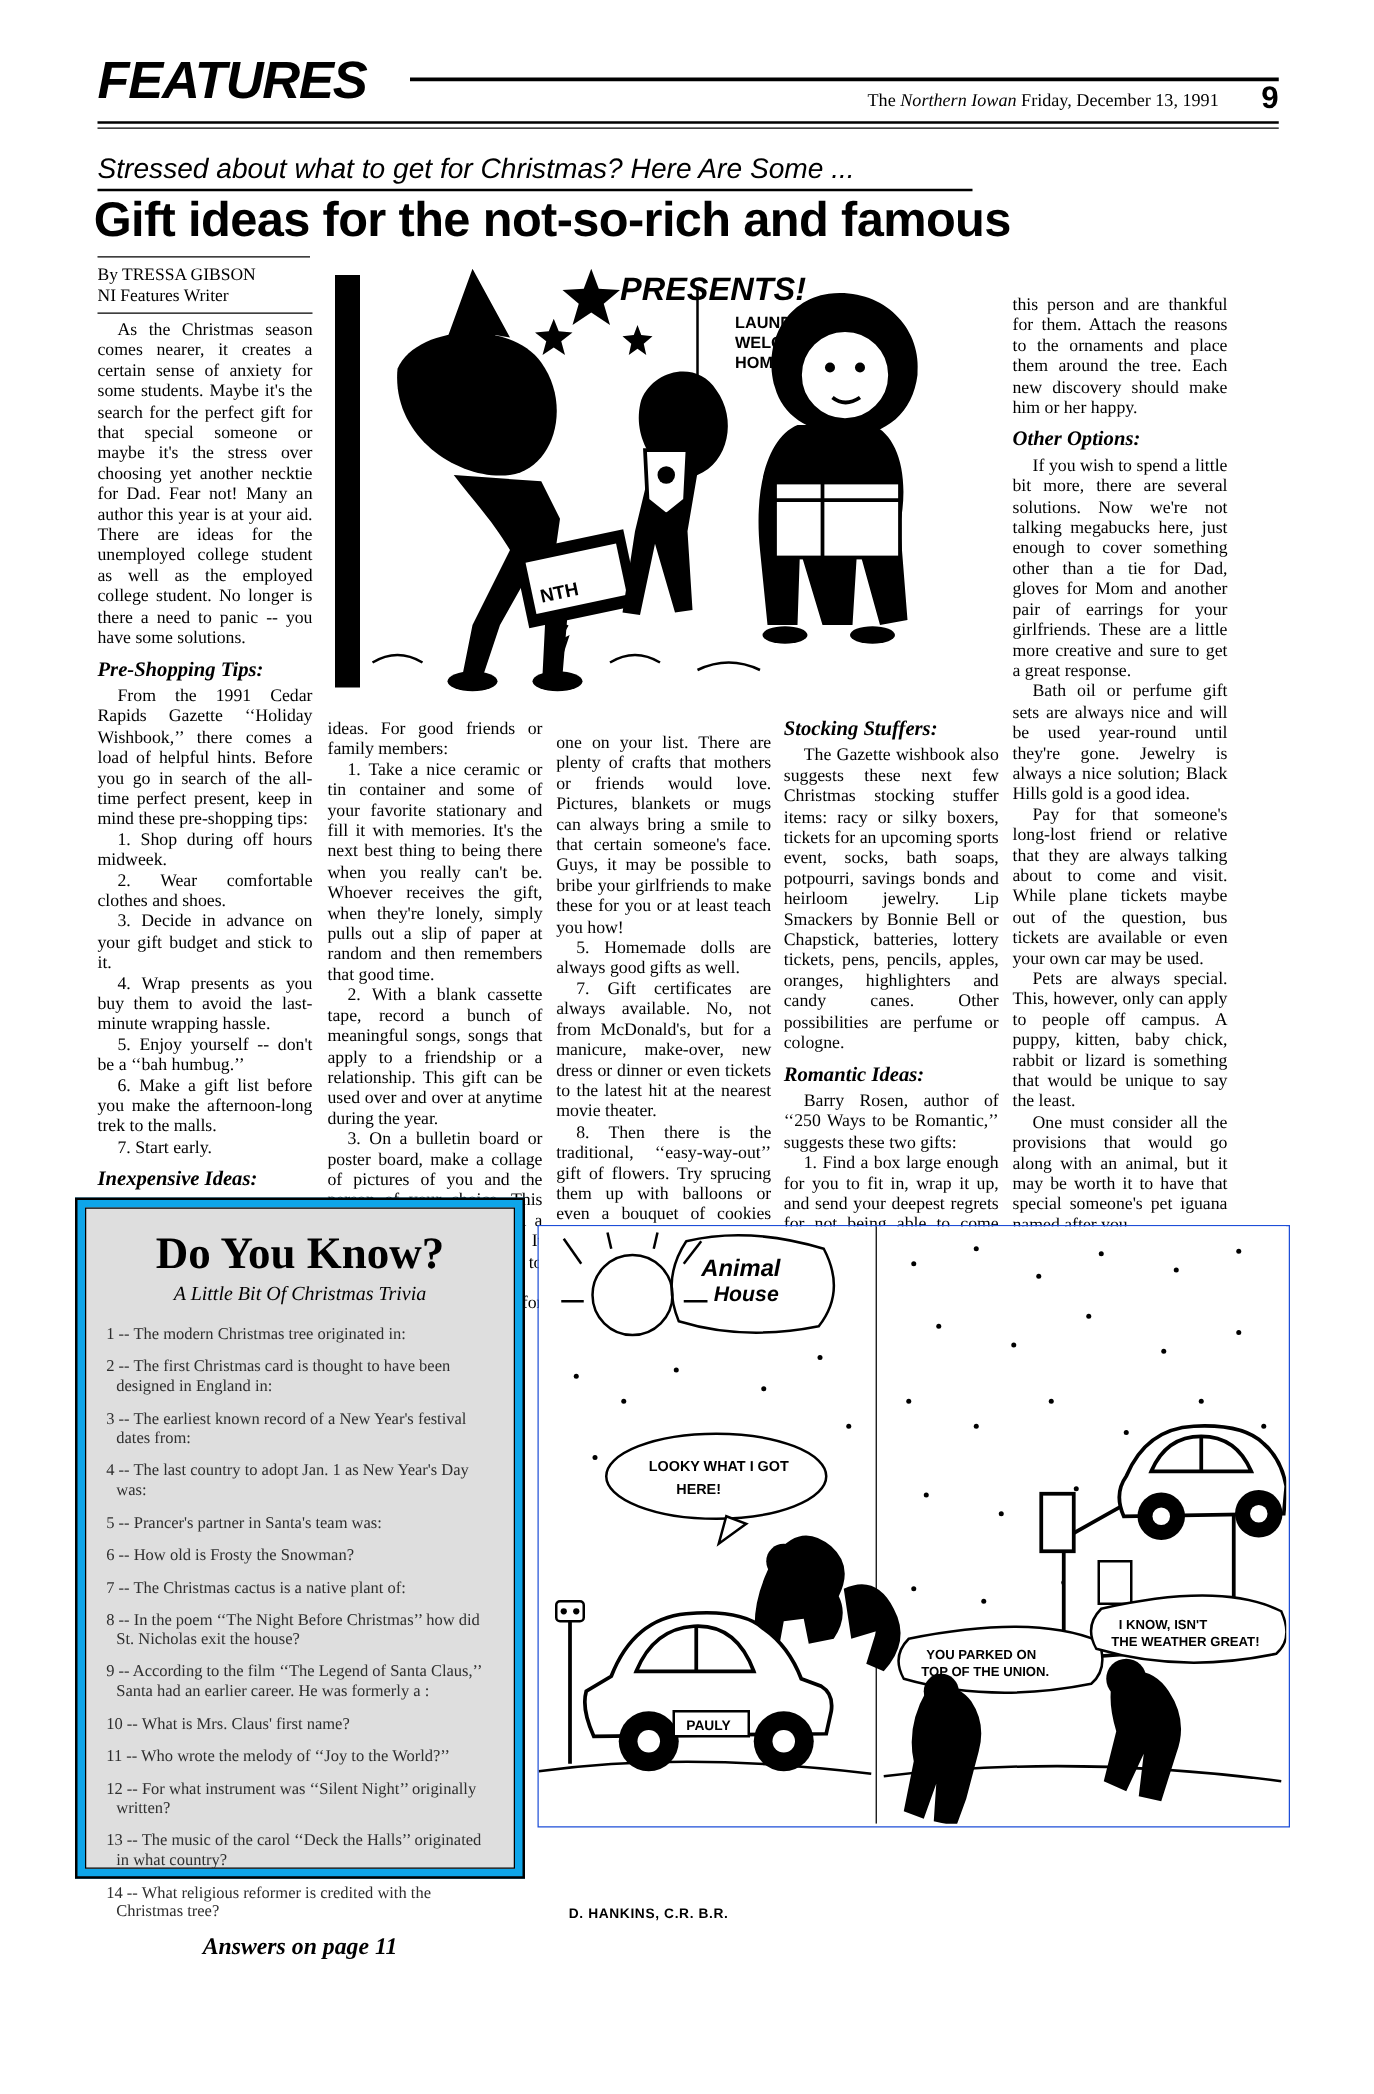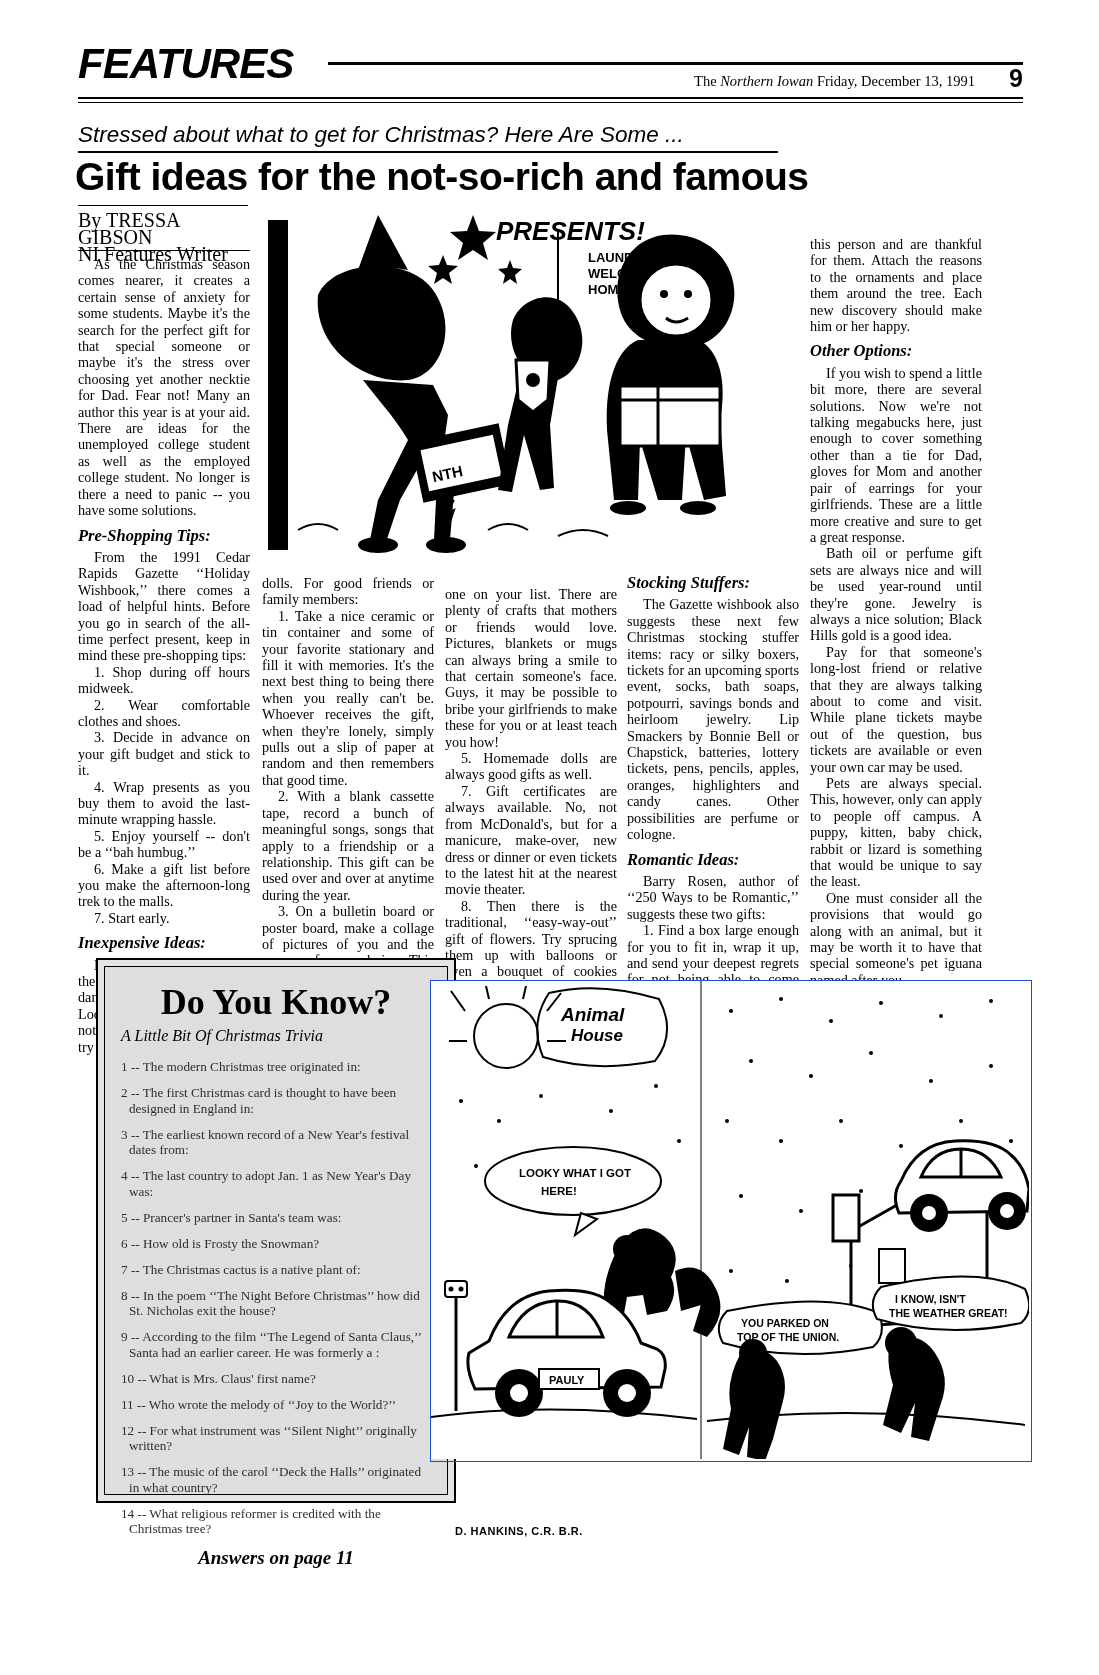--- a/index.html
+++ b/index.html
@@ -104,21 +104,21 @@
     height: 1px;
     background: #000;
   }
 
   
   .byline {
     position: absolute;
     left: 78px; top: 212px;
     width: 172px;
     font-family: "Liberation Serif", serif;
-    font-size: 20px;
+    font-size: 14px;
     line-height: 17px;
   }
   .byline-rule {
     position: absolute;
     left: 78px; top: 250px;
     width: 172px;
     height: 1px;
     background: #000;
   }
 
@@ -156,41 +156,40 @@
     height: 360px;
   }
 
   
   .trivia {
     position: absolute;
     left: 60px; top: 958px;
     width: 360px;
     height: 545px;
     border: 2px solid #000;
-    background: #e5e5e5;
+    background: #0ea5e9;
     box-sizing: border-box;
-    margin-left: 36px;
   }
   .trivia-inner {
     position: absolute;
     left: 6px; top: 6px; right: 6px; bottom: 6px;
     border: 1px solid #000;
     background: #dedede;
     padding: 14px 16px;
     box-sizing: border-box;
   }
   .trivia-title {
     text-align: center;
     font-family: "Liberation Serif", serif;
     font-weight: bold;
     font-size: 36px;
     margin-bottom: 4px;
   }
   .trivia-sub {
-    text-align: left;
+    text-align: center;
     font-family: "Liberation Serif", serif;
     font-style: italic;
     font-size: 16px;
     margin-bottom: 14px;
   }
   .trivia-item {
     font-family: "Liberation Serif", serif;
     font-size: 13.2px;
     line-height: 15.5px;
     color: #2e2e2e;
@@ -309,21 +308,21 @@
     <p>3. Decide in advance on your gift budget and stick to it.</p>
     <p>4. Wrap presents as you buy them to avoid the last-minute wrapping hassle.</p>
     <p>5. Enjoy yourself -- don't be a ‘‘bah humbug.’’</p>
     <p>6. Make a gift list before you make the afternoon-long trek to the malls.</p>
     <p>7. Start early.</p>
     <div class="subhead">Inexpensive Ideas:</div>
     <p>Now you are ready to hit the streets. You are armed and dangerous. Now what? Looking for a special gift, but not too costly? No problem: try a few of these</p>
   </div>
 
   <div class="col" id="col2">
-    <p class="noindent">dolls. For good friends or family members:</p>
+    <p class="noindent">ideas. For good friends or family members:</p>
     <p>1. Take a nice ceramic or tin container and some of your favorite stationary and fill it with memories. It's the next best thing to being there when you really can't be. Whoever receives the gift, when they're lonely, simply pulls out a slip of paper at random and then remembers that good time.</p>
     <p>2. With a blank cassette tape, record a bunch of meaningful songs, songs that apply to a friendship or a relationship. This gift can be used over and over at anytime during the year.</p>
     <p>3. On a bulletin board or poster board, make a collage of pictures of you and the person of your choice. This could even be used to tell a story when put with words. It makes for a great accessory to any dorm room.</p>
     <p>4. Crochet an item for some-</p>
   </div>
 
   <div class="col" id="col3">
     <p class="noindent">one on your list. There are plenty of crafts that mothers or friends would love. Pictures, blankets or mugs can always bring a smile to that certain someone's face. Guys, it may be possible to bribe your girlfriends to make these for you or at least teach you how!</p>
     <p>5. Homemade dolls are always good gifts as well.</p>
     <p>7. Gift certificates are always available. No, not from McDonald's, but for a manicure, make-over, new dress or dinner or even tickets to the latest hit at the nearest movie theater.</p>

